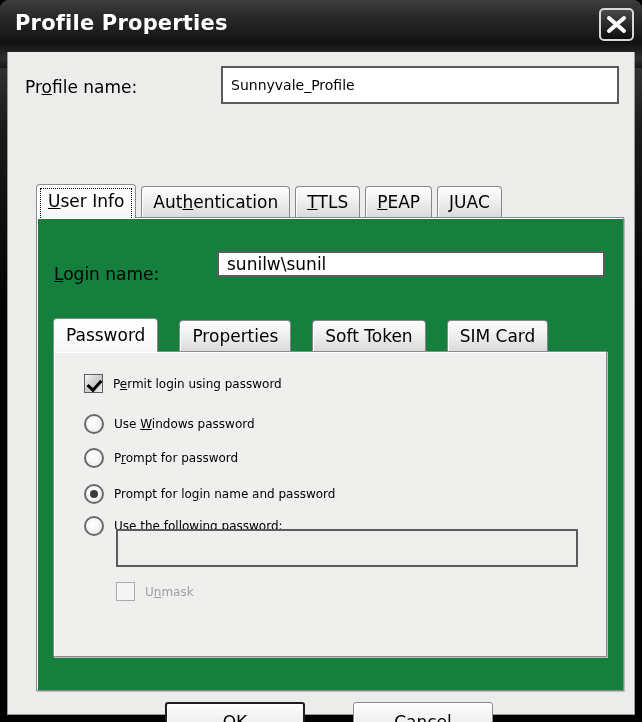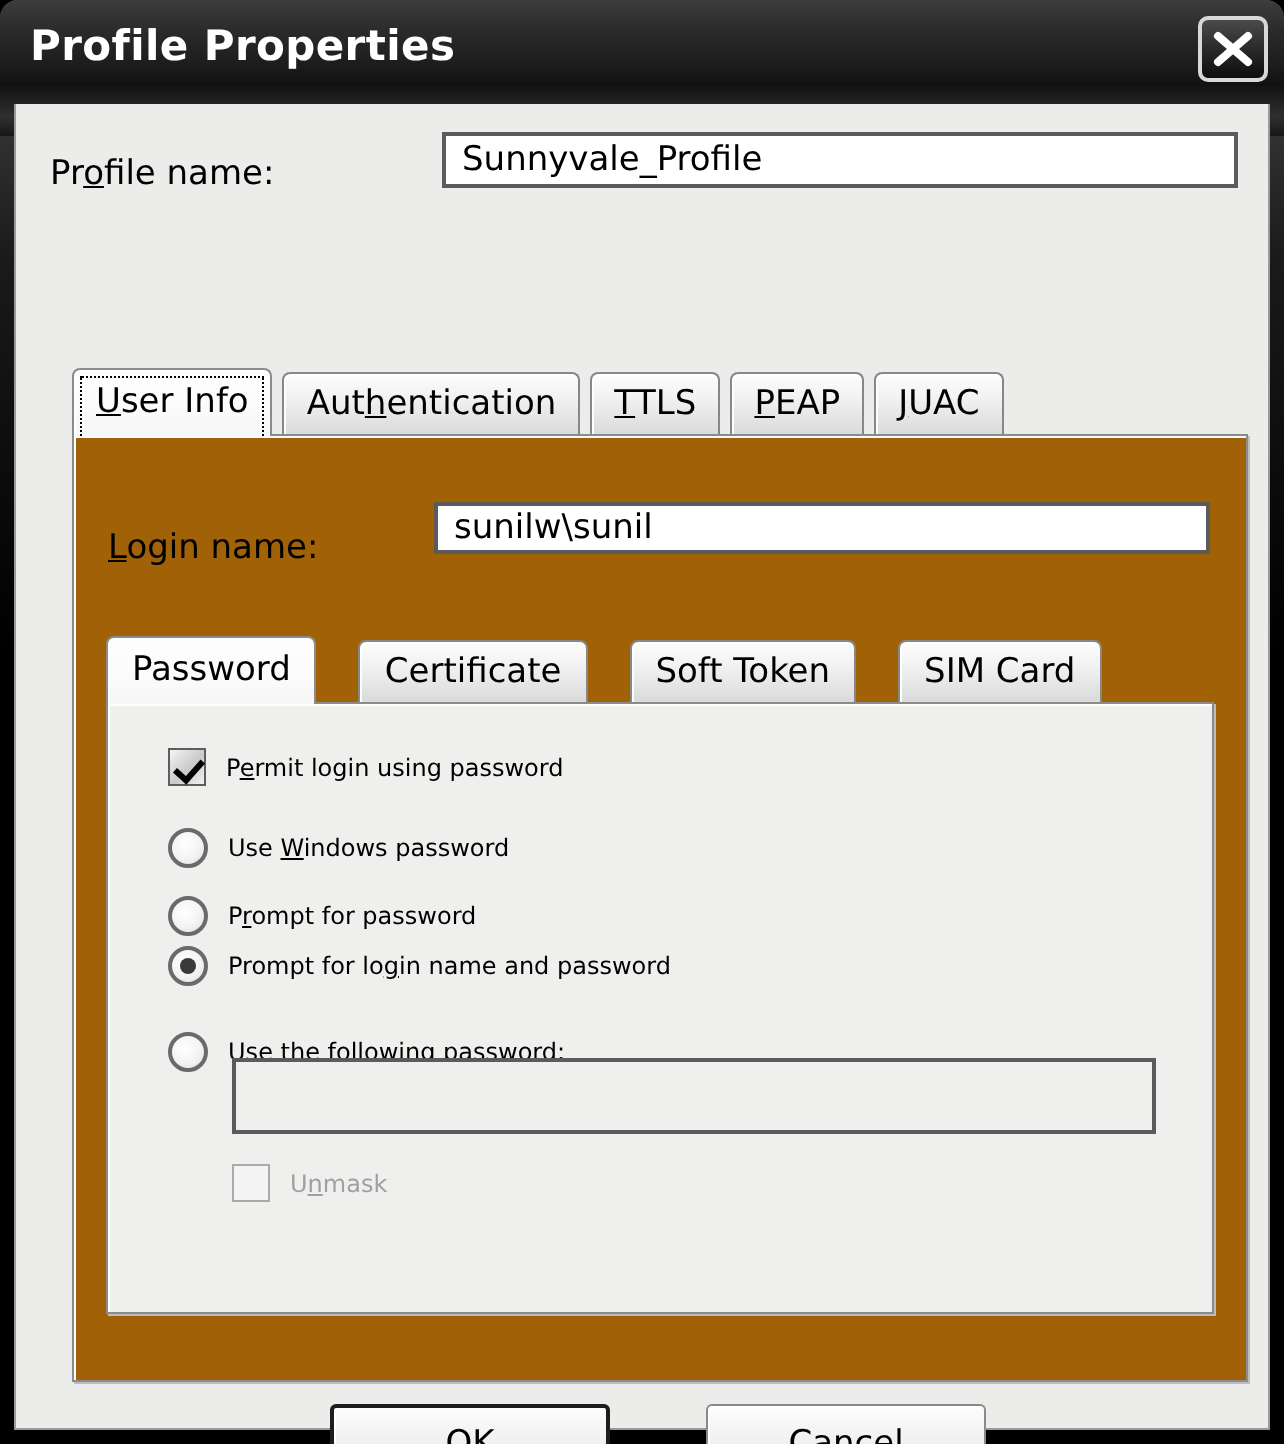--- a/index.html
+++ b/index.html
@@ -101,25 +101,25 @@
     top: 25px;
     font-size: 17px;
     color: #000;
     white-space: nowrap;
   }
   #profile-input {
     position: absolute;
     left: 213px;
     top: 14px;
     width: 398px;
-    height: 28px;
+    height: 38px;
     box-sizing: border-box;
     background: #ffffff;
     border: 2px solid #5b5b5b;
-    font-size: 17px;
+    font-size: 14px;
     color: #000;
     padding: 0 0 0 8px;
     line-height: 34px;
     font-family: "DejaVu Sans", sans-serif;
     outline: none;
   }
 
   
   .tabstrip { position: absolute; display: flex; align-items: flex-end; }
   .tab {
@@ -147,21 +147,21 @@
   .tab .focus-ring {
     position: absolute;
     left: 3px; right: 3px; top: 3px; bottom: 0px;
     border: 1px dotted #000;
     border-bottom: none;
     pointer-events: none;
   }
   .tabpanel {
     position: absolute;
     box-sizing: border-box;
-    background: #a16207;
+    background: #15803d;
     border: 1px solid #8b8b8b;
     box-shadow: inset 1px 1px 0 #ffffff, 1px 1px 0 #bdbdbd;
   }
 
   
   #outer-tabstrip { left: 28px; top: 132px; height: 34px; }
   #outer-tabstrip .tab { height: 32px; padding: 0 11px; margin-right: 5px; }
   #outer-tabstrip .tab.active { height: 34px; }
   #outer-panel {
     left: 28px; top: 165px;
@@ -362,21 +362,21 @@
       </div>
     </div>
 
     <div id="outer-panel" class="tabpanel">
 
       <div id="login-label"><span></span><span class="acc">L</span><span>ogin name:</span></div>
       <input id="login-input" type="text" value="sunilw\sunil" style="">
 
       <div id="inner-tabstrip" class="tabstrip">
         <div class="tab active">Password</div>
-        <div class="tab">Certificate</div>
+        <div class="tab">Properties</div>
         <div class="tab">Soft Token</div>
         <div class="tab">SIM Card</div>
       </div>
 
       <div id="inner-panel" class="tabpanel">
 
         <div class="ctl-row" style="top:22px;">
           <span class="checkbox checked"></span>
           <span class="lbl"><span>P</span><span class="acc">e</span><span>rmit login using password</span></span>
         </div>
@@ -384,21 +384,21 @@
         <div class="ctl-row" style="top:62px;">
           <span class="radio"></span>
           <span class="lbl"><span>Use </span><span class="acc">W</span><span>indows password</span></span>
         </div>
 
         <div class="ctl-row" style="top:96px;">
           <span class="radio"></span>
           <span class="lbl"><span>P</span><span class="acc">r</span><span>ompt for password</span></span>
         </div>
 
-        <div class="ctl-row" style="top:121px;">
+        <div class="ctl-row" style="top:132px;">
           <span class="radio selected"></span>
           <span class="lbl"><span>Prompt for lo</span><span class="acc">g</span><span>in name and password</span></span>
         </div>
 
         <div class="ctl-row" style="top:164px;">
           <span class="radio"></span>
           <span class="lbl"><span>U</span><span class="acc">s</span><span>e the following password:</span></span>
         </div>
 
         <input id="password-input" type="text" disabled="" value="" style="">

